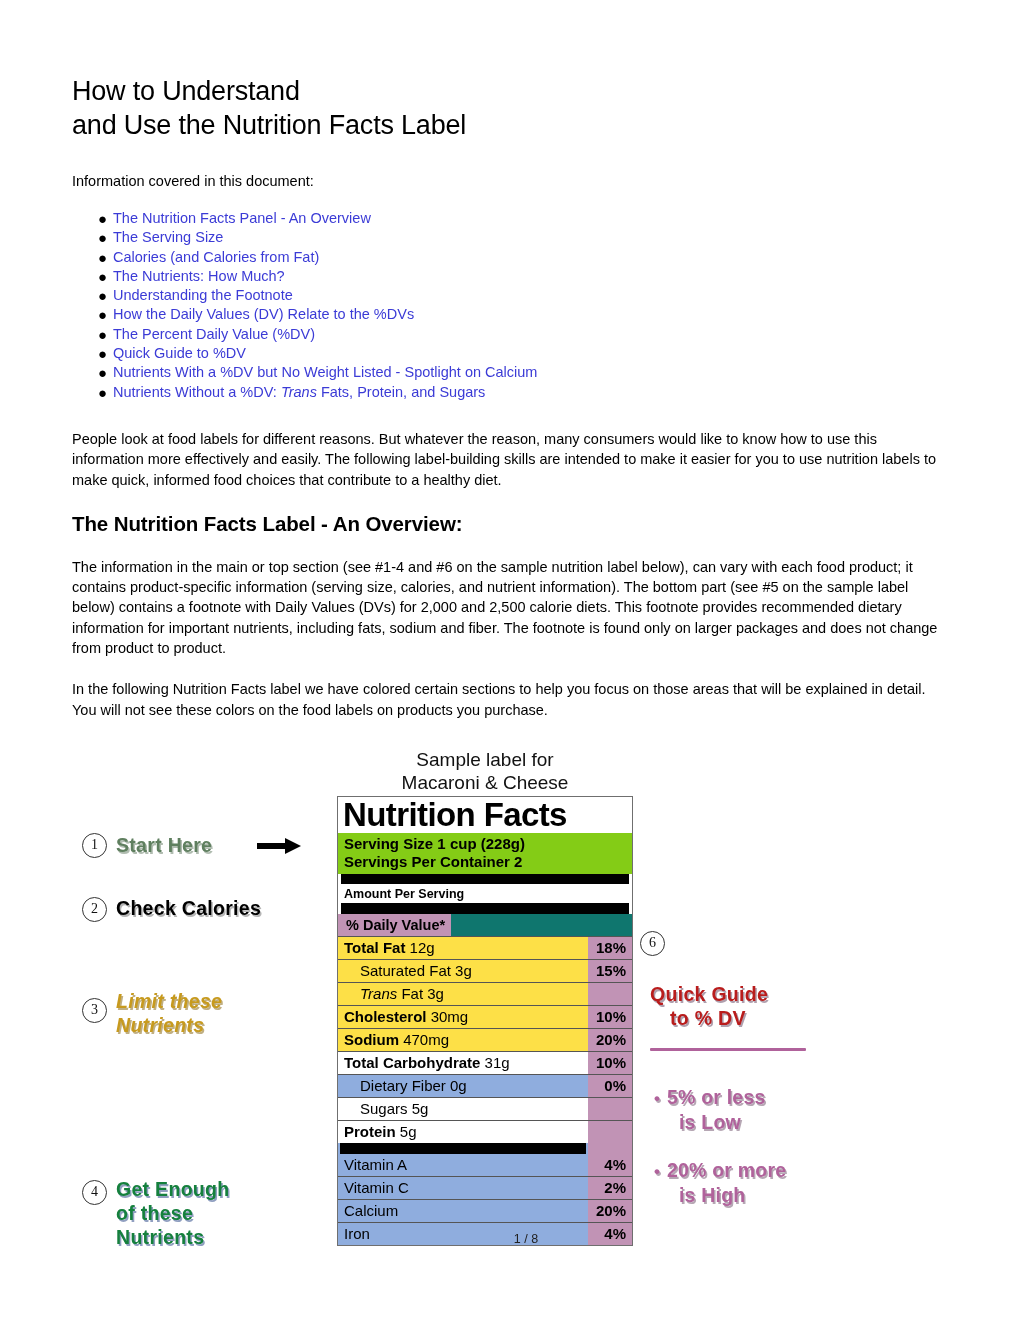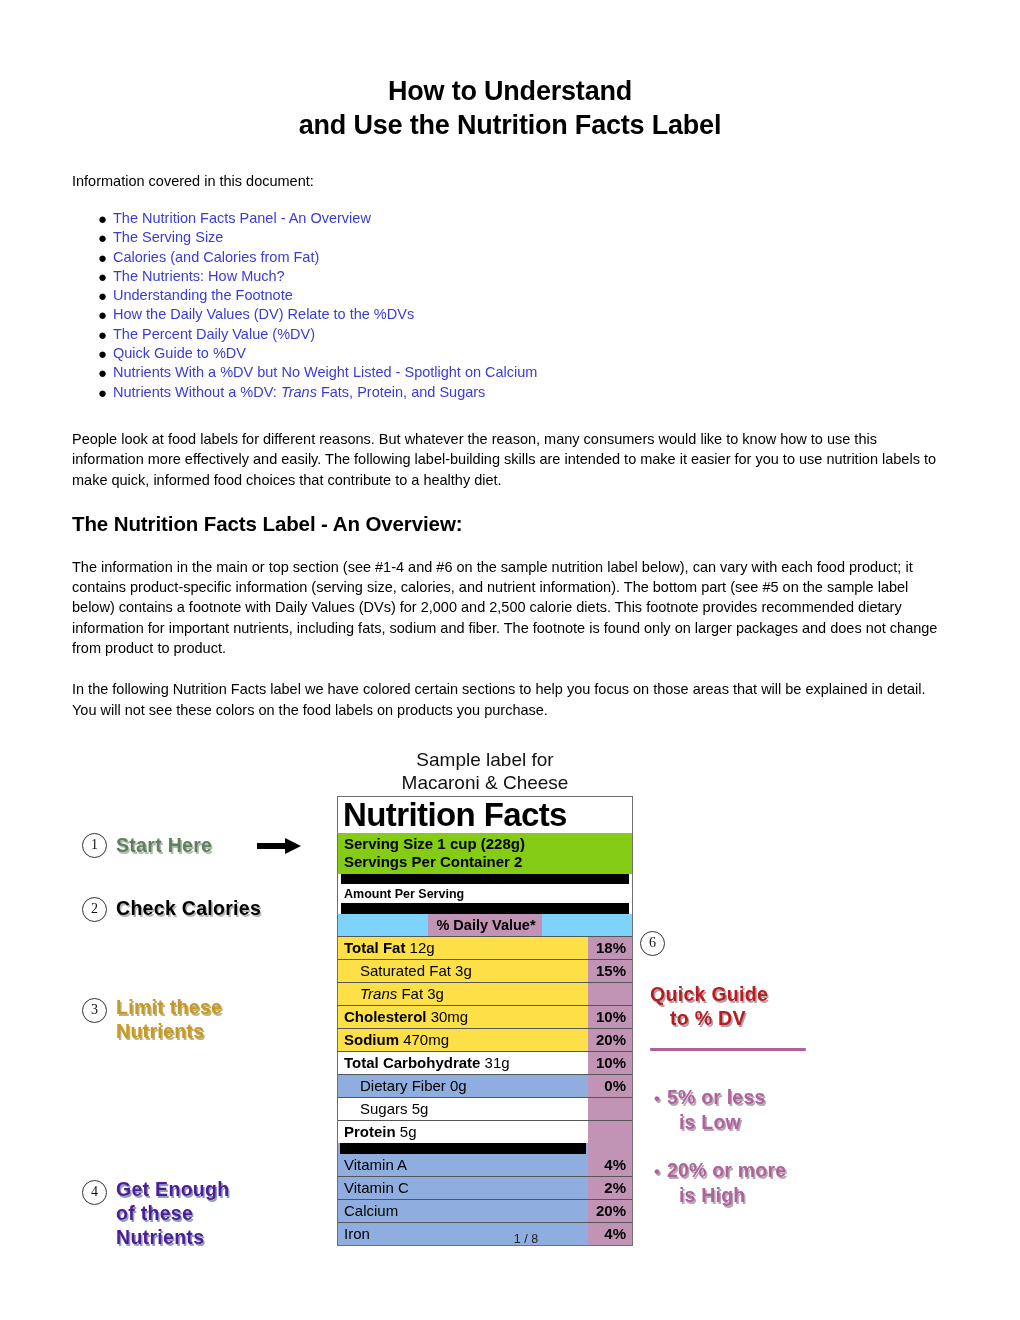--- a/index.html
+++ b/index.html
@@ -25,23 +25,22 @@
   }
   .content {
     position: absolute;
     left: 72px;
     top: 0;
     width: 876px;
   }
 
   
   .doc-title {
-    text-align: center;
     font-size: 27px;
-    font-weight: bold;
+    font-weight: normal;
     line-height: 34px;
     margin: 0;
     padding-top: 74px;
     letter-spacing: -0.2px;
   }
   .doc-title .line2 { display: block; }
 
   
   .intro-line {
     font-size: 14.5px;
@@ -121,21 +120,21 @@
   .callout {
     position: absolute;
     font-weight: bold;
     font-size: 19.5px;
     line-height: 24px;
     letter-spacing: 0.3px;
   }
   .c-green  { color: #5f7f5f; text-shadow: 1.5px 1.5px 0 rgba(150,165,150,.75); }
   .c-black  { color: #000000; text-shadow: 1.5px 1.5px 0 rgba(120,120,120,.55); }
   .c-gold   { color: #c79a1e; text-shadow: 1.5px 1.5px 0 rgba(140,110,30,.55); }
-  .c-blue   { color: #4c1d95; text-shadow: 1.5px 1.5px 0 rgba(70,95,150,.6); }
+  .c-blue   { color: #15803d; text-shadow: 1.5px 1.5px 0 rgba(70,95,150,.6); }
   .c-mauve  { color: #b91c1c; text-shadow: 1.5px 1.5px 0 rgba(110,80,105,.55); }
 
   .arrow {
     position: absolute;
     width: 44px;
     height: 16px;
   }
 
   
   .nf-head {
@@ -188,22 +187,22 @@
     justify-content: space-between;
     align-items: baseline;
     font-size: 16px;
     padding: 2px 8px 3px 6px;
   }
   .nf-cal b { font-size: 17px; }
   .nf-cal .right { font-size: 15px; }
 
   .dv-header-row {
     display: flex;
-    justify-content: center;
-    background: #7dd3fc;
+    justify-content: flex-start;
+    background: #0f766e;
   }
   .dv-header {
     background: #c193b5;
     font-size: 14.5px;
     font-weight: bold;
     text-align: right;
     padding: 3px 6px 3px 8px;
     white-space: nowrap;
   }
 
@@ -323,21 +322,21 @@
       <div class="circ" style="left:10px; top:85px;">1</div>
       <div class="callout c-green" style="left:44px; top:85px;">Start Here</div>
       <svg class="arrow" style="left:185px; top:90px;" viewBox="0 0 44 16">
         <path d="M0 5 H28 V0 L44 8 L28 16 V11 H0 Z" fill="#000"></path>
       </svg>
 
       <div class="circ" style="left:10px; top:149px;">2</div>
       <div class="callout c-black" style="left:44px; top:148px;">Check Calories</div>
 
       <div class="circ" style="left:10px; top:250px;">3</div>
-      <div class="callout c-gold" style="left:44px; top:247px;">
+      <div class="callout c-gold" style="left:44px; top:241px;font-style:italic;">
         <div>Limit these</div>
         <div>Nutrients</div>
       </div>
 
       <div class="circ" style="left:10px; top:432px;">4</div>
       <div class="callout c-blue" style="left:44px; top:429px;">
         <div>Get Enough</div>
         <div>of these</div>
         <div>Nutrients</div>
       </div>

